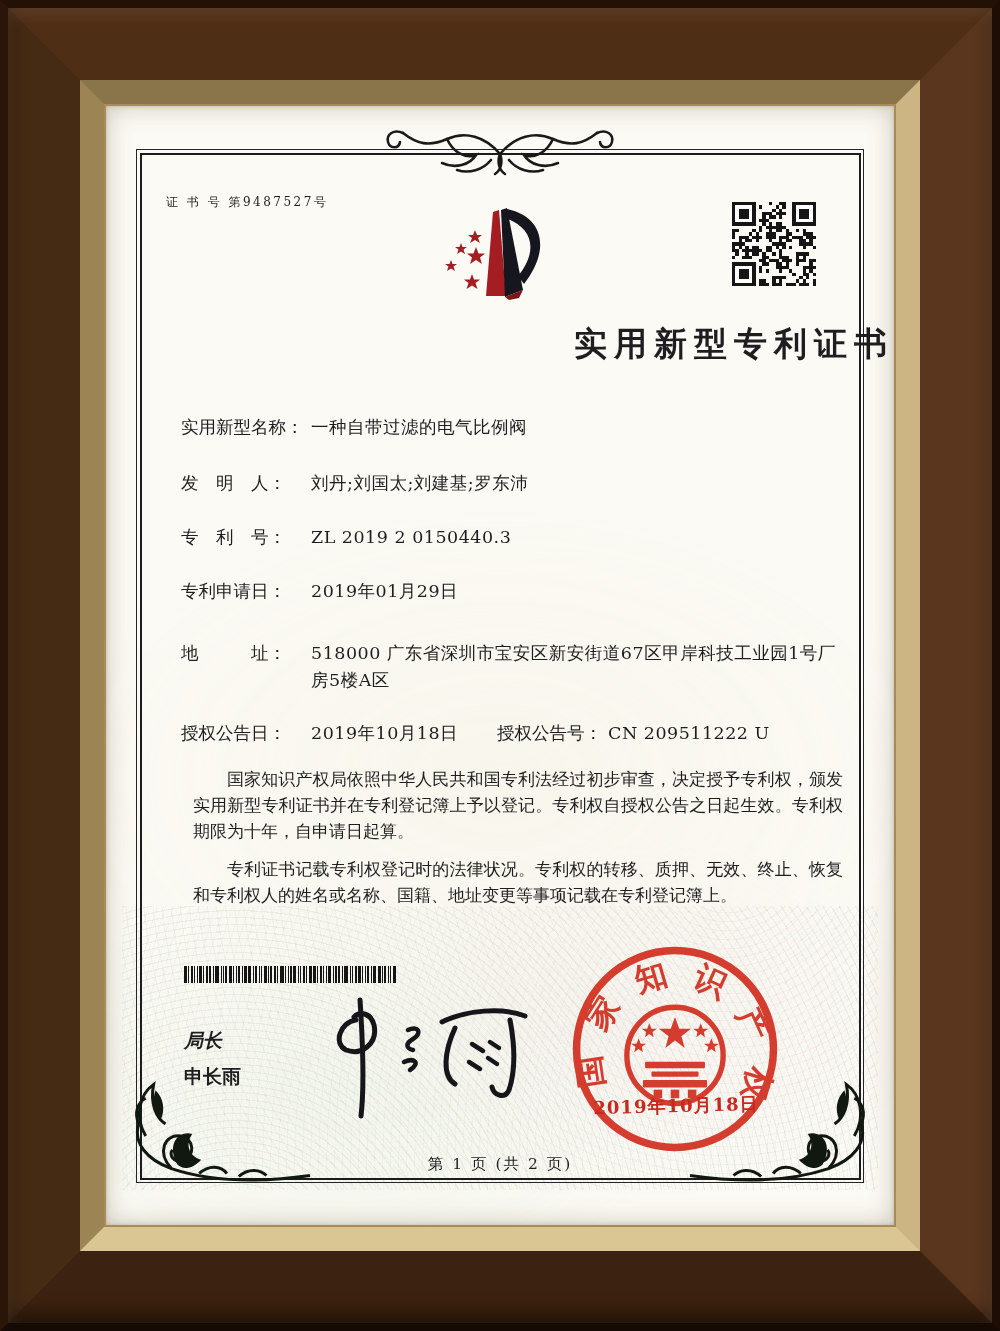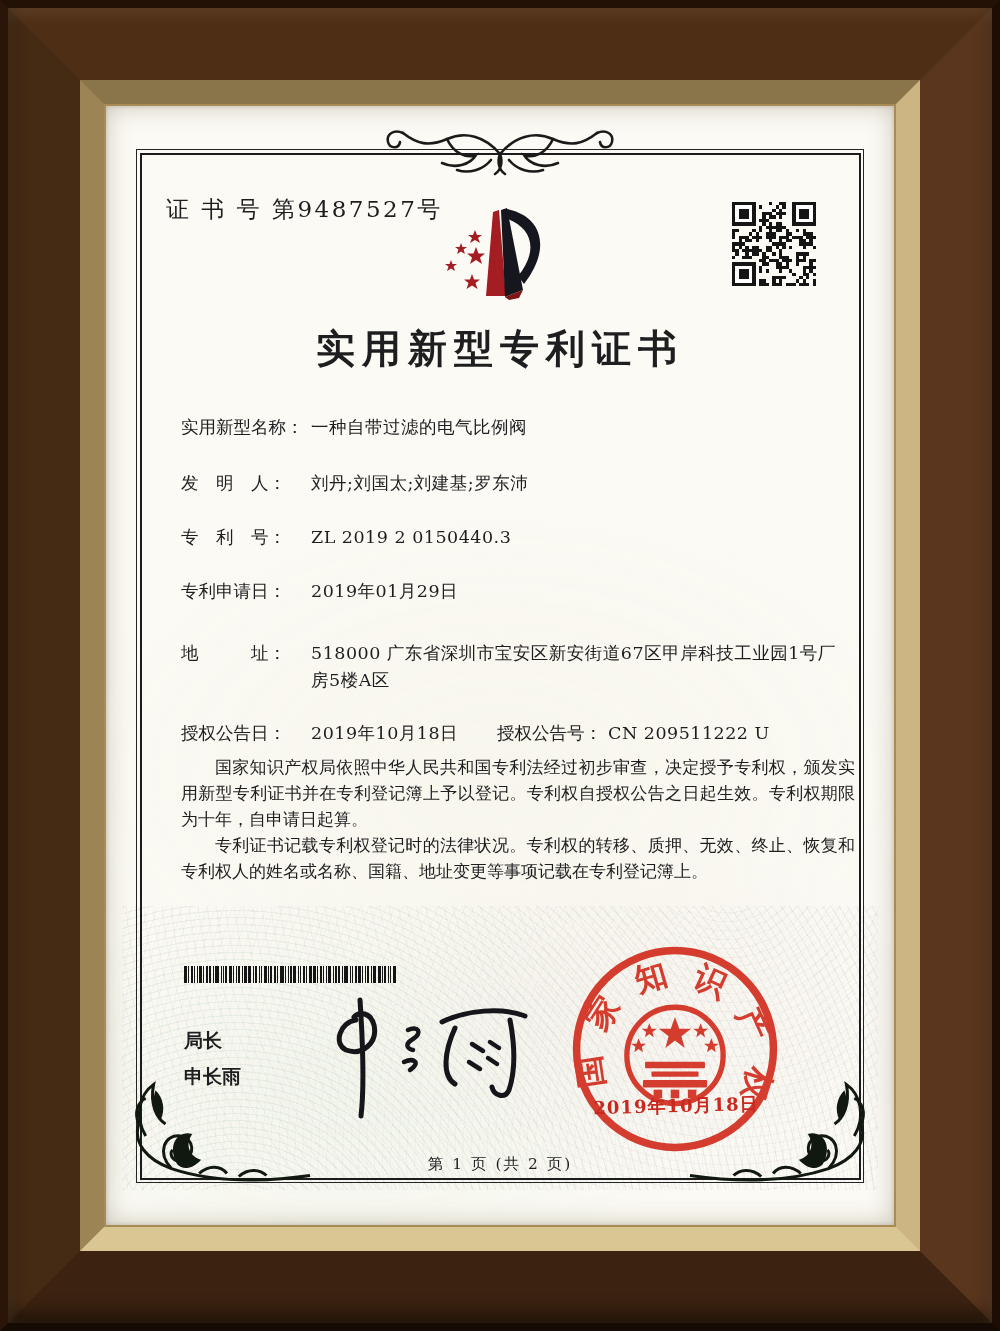--- a/index.html
+++ b/index.html
@@ -27,40 +27,40 @@
       repeating-radial-gradient(circle at 15% 130%, rgba(115,165,125,.20) 0 1.2px, transparent 1.2px 7px),
       repeating-radial-gradient(circle at 80% -20%, rgba(210,145,158,.16) 0 1.2px, transparent 1.2px 9px),
       repeating-radial-gradient(circle at 115% 90%, rgba(150,160,205,.12) 0 1px, transparent 1px 8px);}
   
   .cert-border{position:absolute;left:30px;right:30px;top:43px;bottom:42px;
                border:1.5px solid #242426;}
   .cert-border::before{content:"";position:absolute;inset:2.5px;border:2.5px solid #1c1c1e;}
   .ornament{position:absolute;pointer-events:none;}
   .ornament svg{display:block;width:100%;height:100%;}
   
-  .cert-no{position:absolute;left:60px;top:88px;font-size:23px;letter-spacing:2.5px;}
+  .cert-no{position:absolute;left:60px;top:88px;font-size:12px;letter-spacing:2.5px;}
   .logo{position:absolute;left:320px;top:84px;width:135px;height:120px;}
   .qr{position:absolute;left:626px;top:96px;width:84px;height:84px;}
-  .title{position:absolute;left:0;right:0;top:216px;text-align:center;
-         font-size:39px;font-weight:700;letter-spacing:7px;}
+  .title{position:absolute;left:0;right:0;top:216px;text-align:right;
+         font-size:33px;font-weight:700;letter-spacing:7px;}
   
   .row{position:absolute;left:75px;font-size:17.5px;line-height:27px;white-space:nowrap;}
   .row .lbl{display:inline-block;width:130px;}
   .row .val{letter-spacing:.5px;}
   .row-wrap .val{display:inline-block;vertical-align:top;white-space:normal;width:530px;}
   .grant2{position:absolute;left:300px;top:0;margin-left:16px;}
   .grant2 .lbl{width:auto;margin-right:6px;}
   
   .body-text{position:absolute;left:75px;top:648px;width:674px;font-size:17px;line-height:26px;
              text-align:justify;}
-  .body-text p{margin:0;text-indent:2em;}
+  .body-text p{margin:12px;text-indent:2em;}
   
   .barcode{position:absolute;left:78px;top:860px;width:214px;height:17px;}
   .bureau-title{position:absolute;left:78px;top:922px;font-size:19px;font-weight:700;
-                font-family:"DejaVu Sans","Liberation Sans",sans-serif;}
+                font-family:"DejaVu Sans","Liberation Sans",sans-serif;font-style:italic;}
   .bureau-name{position:absolute;left:78px;top:958px;font-size:19px;font-weight:700;
                font-family:"DejaVu Sans","Liberation Sans",sans-serif;}
   .signature{position:absolute;left:198px;top:884px;width:245px;height:130px;}
   .seal{position:absolute;left:462px;top:836px;width:214px;height:214px;opacity:.94;}
   .seal-date{position:absolute;left:468px;top:988px;width:204px;text-align:center;
              color:#c9281f;font-size:18px;font-weight:700;letter-spacing:1px;transform:rotate(-1.5deg);}
   .footer-page{position:absolute;left:0;right:0;top:1048px;text-align:center;font-size:15.5px;letter-spacing:2px;}
 </style>
 </head>
 <body>

